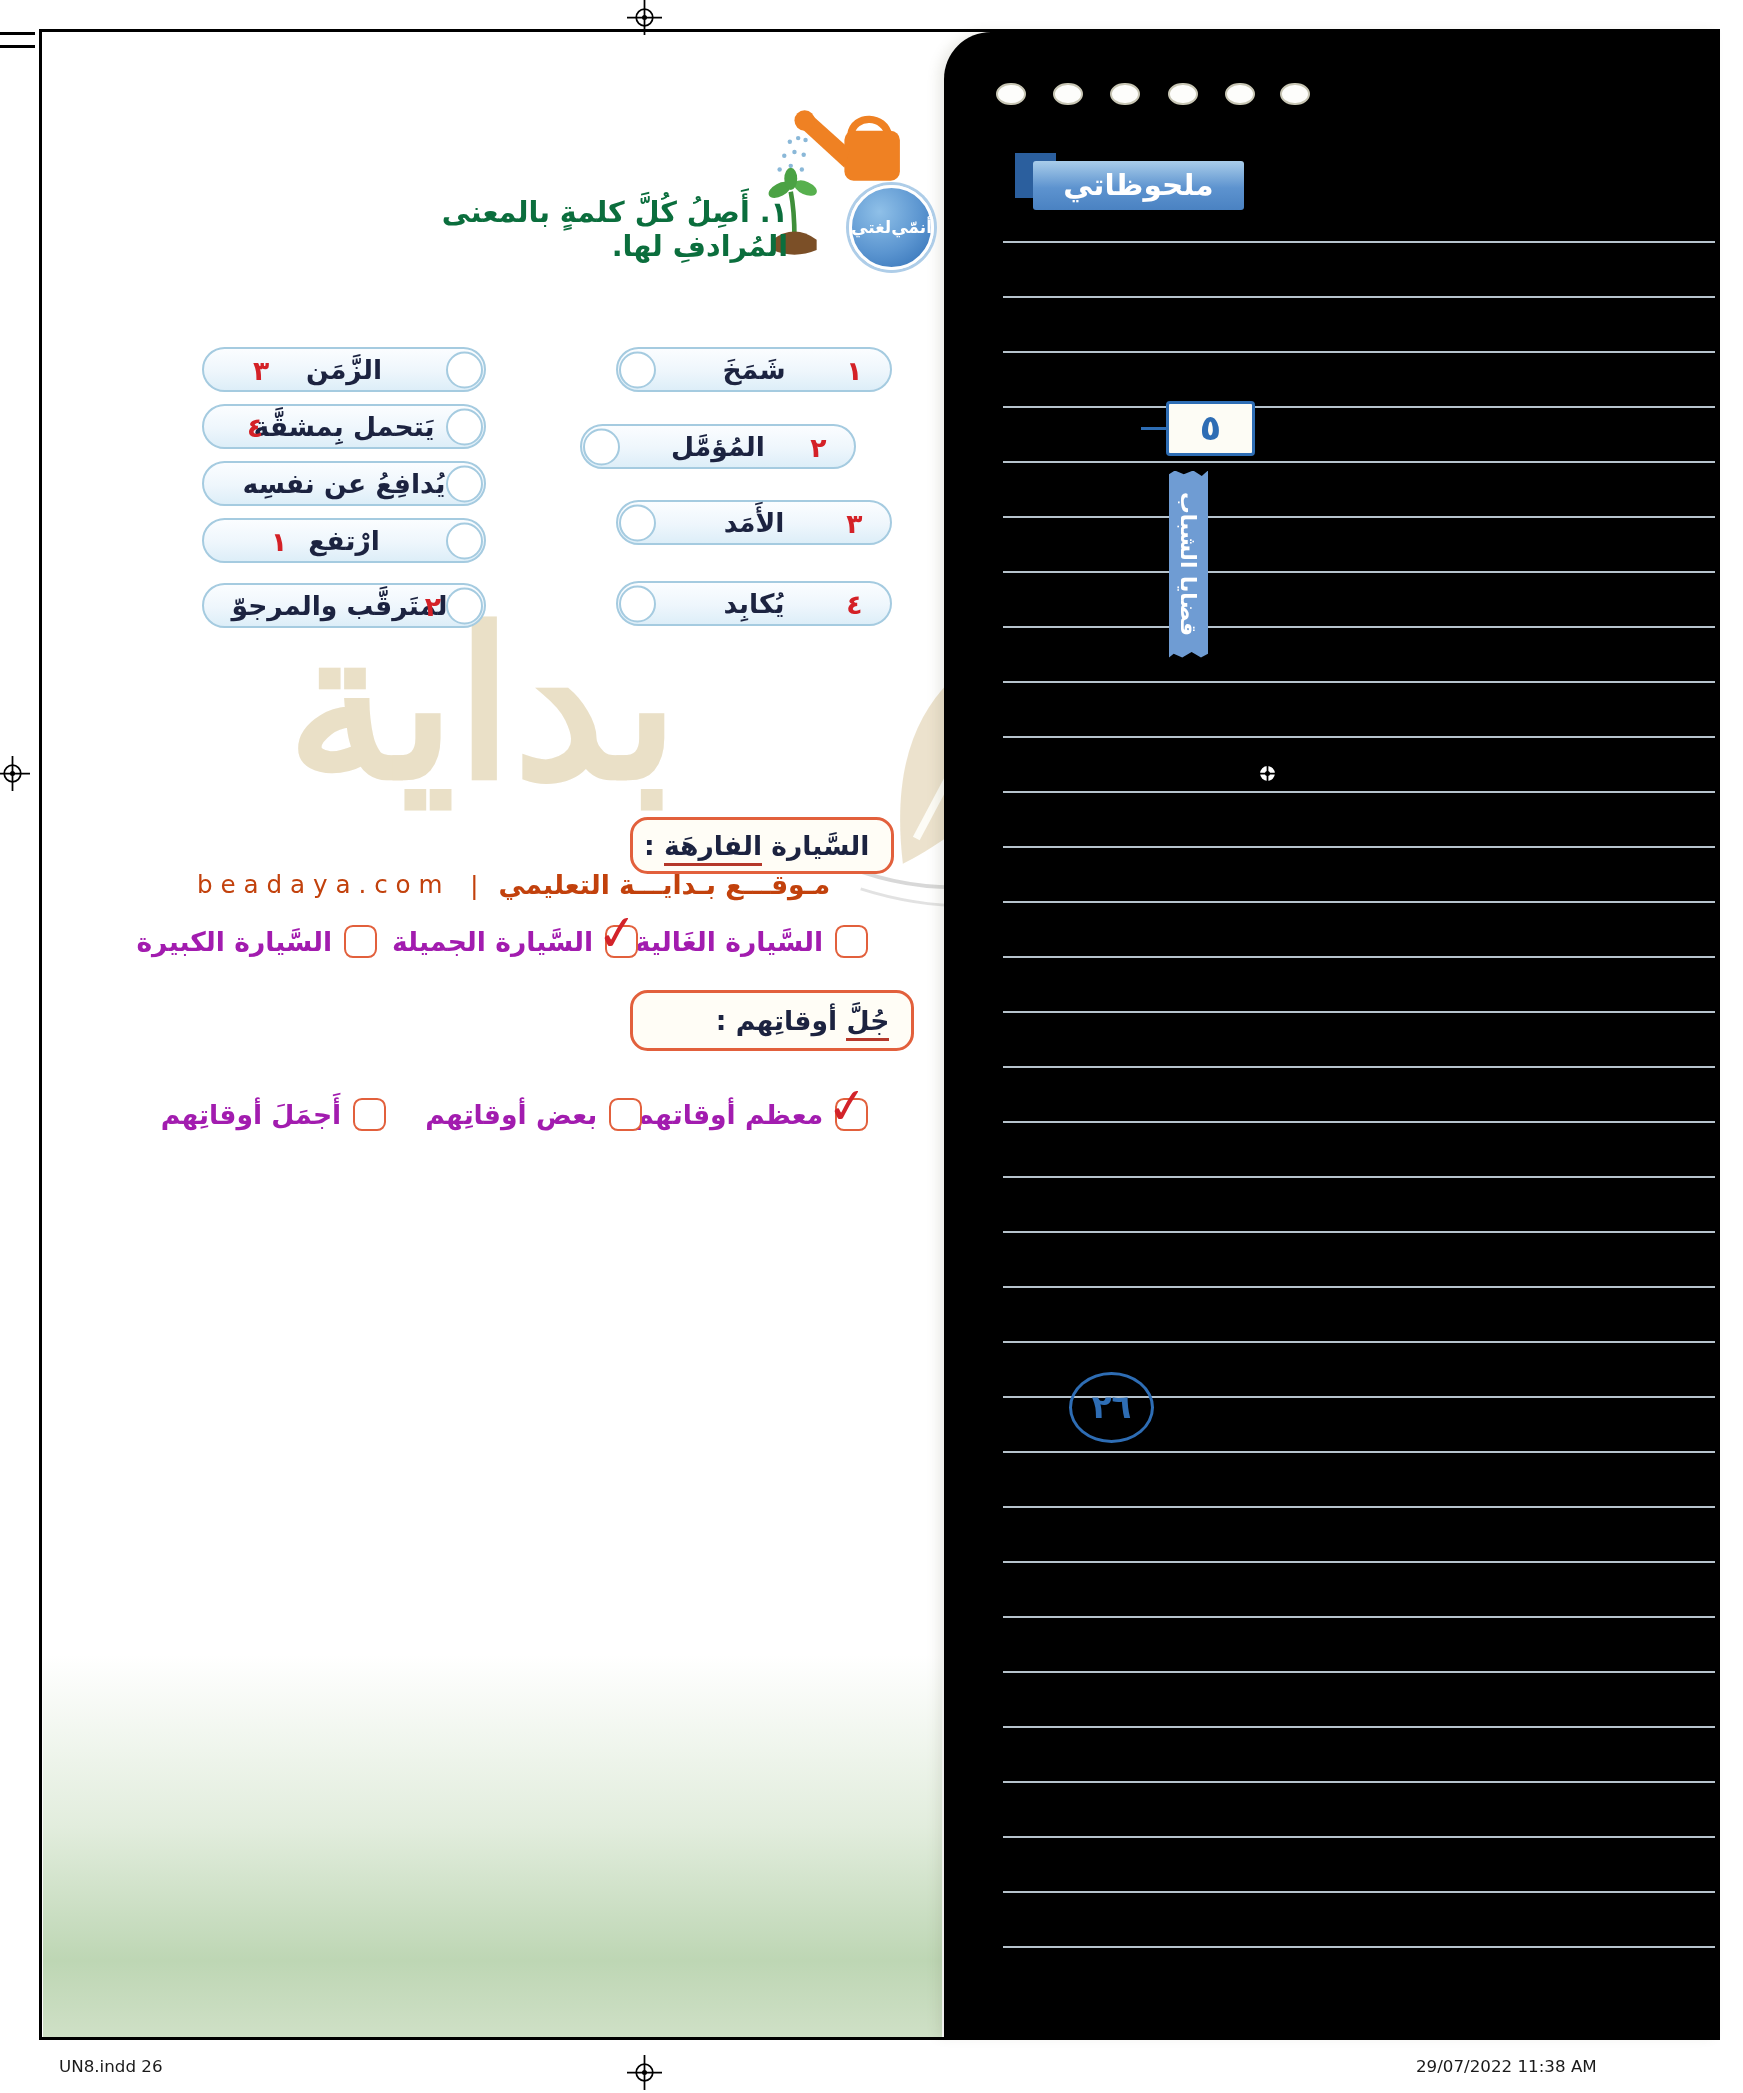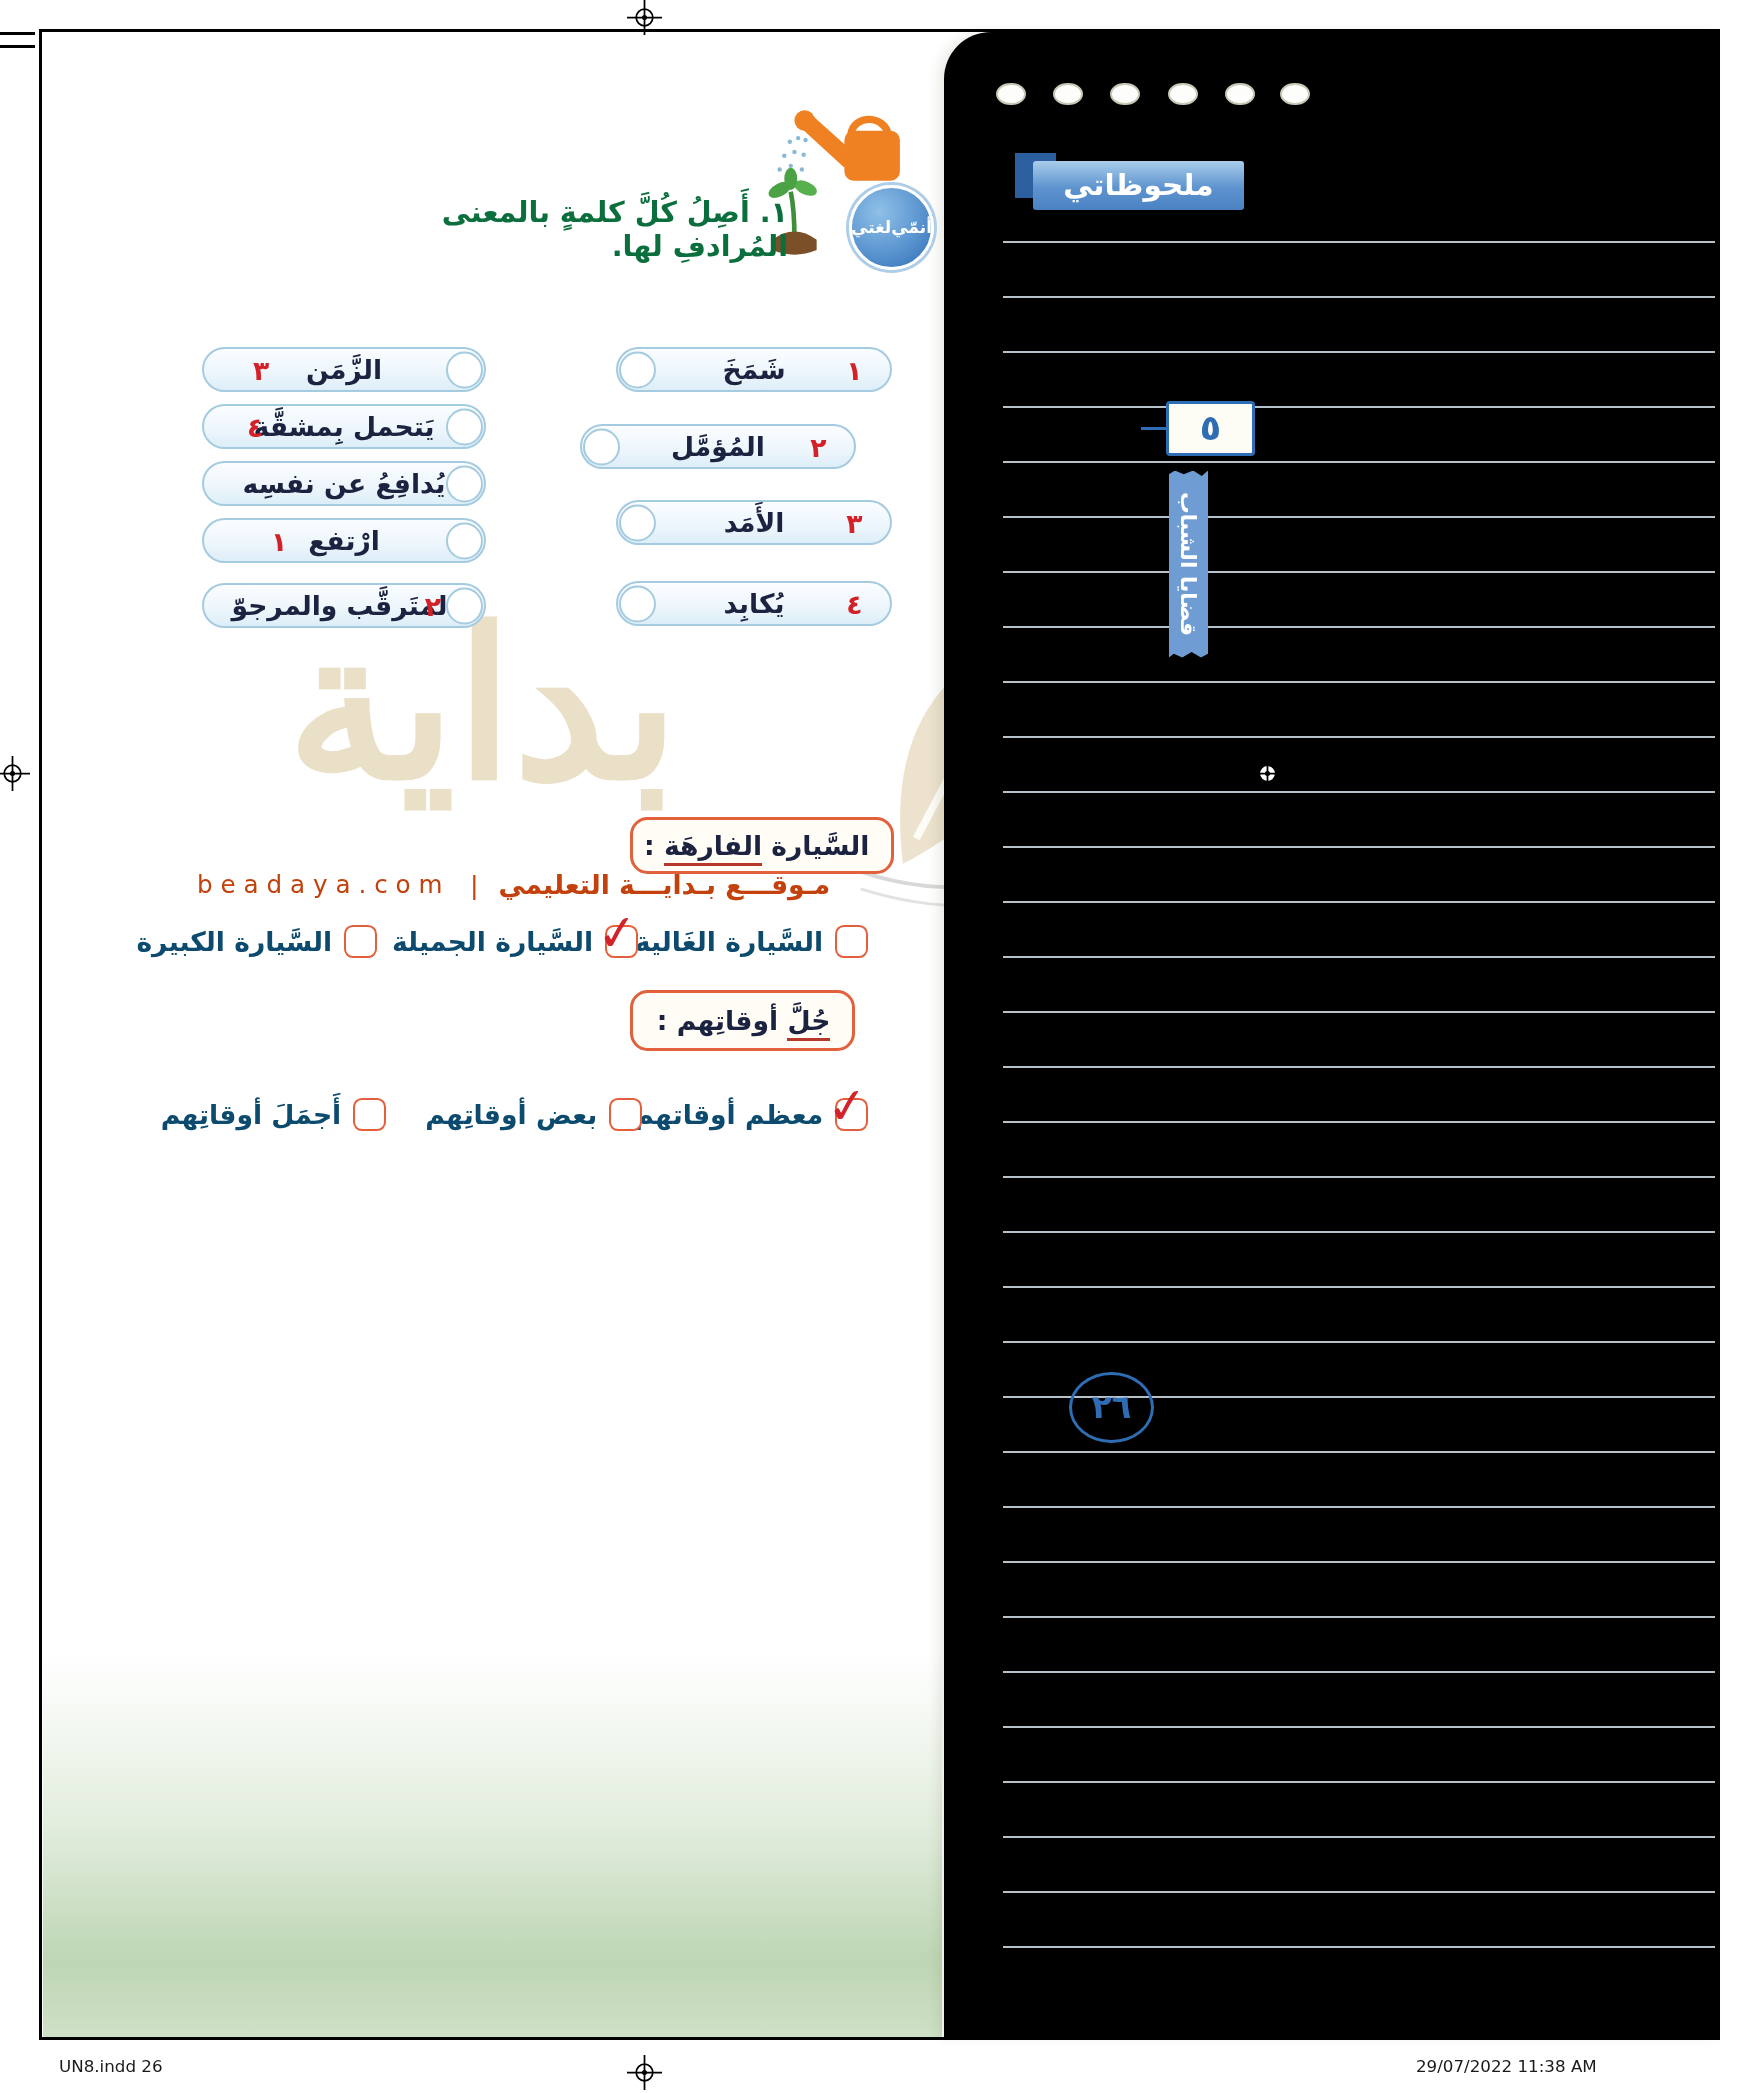--- a/index.html
+++ b/index.html
@@ -128,21 +128,21 @@
   }
   .checkbox {
     position: relative; flex: 0 0 auto; width: 33px; height: 33px;
     border: 2.5px solid #e2603c; border-radius: 8.9px; background: #fff;
   }
   .redcheck {
     position: absolute; left: -9.9px; top: -17.7px;
     color: #d3232a; font-size: 49px; font-weight: bold;
     transform: rotate(-6deg); line-height: 1;
   }
-  .optlabel { font-size: 26.6px; font-weight: bold; color: #0c4a6e; white-space: nowrap; }
+  .optlabel { font-size: 26.6px; font-weight: bold; color: #a21caf; white-space: nowrap; }
 
   
   .can-icon { position: absolute; left: 763px; top: 99px; z-index: 3; }
   .badge {
     position: absolute; left: 849px; top: 185px; width: 85px; height: 85px;
     border-radius: 50%; z-index: 4;
     background: radial-gradient(circle at 35% 30%, #8fc0e8 0%, #5b95d0 55%, #2e6db4 100%);
     border: 3px solid #fff; box-shadow: 0 0 0 3px #aecde8;
     display: flex; flex-direction: row; align-items: center; justify-content: center;
     color: #fff; font-weight: bold; font-size: 17px; line-height: 1.2; direction: rtl;
@@ -285,21 +285,21 @@
     <span class="checkbox">
       <span class="redcheck">✓</span>
     </span>
     <span class="optlabel">السَّيارة الجميلة</span>
   </div>
   <div class="option" style="left:141px; top:922px; width:236px;">
     <span class="checkbox"></span>
     <span class="optlabel">السَّيارة الكبيرة</span>
   </div>
 
-  <div class="phrasebox" style="left:630px; top:990px; width:225px; height:61px;">
+  <div class="phrasebox" style="left:630px; top:990px; width:284px; height:61px;">
     <span><span></span><span class="underline">جُلَّ</span><span> أوقاتِهم :</span></span>
   </div>
 
   <div class="option" style="left:632px; top:1095px; width:236px;">
     <span class="checkbox">
       <span class="redcheck">✓</span>
     </span>
     <span class="optlabel">معظم أوقاتهم</span>
   </div>
   <div class="option" style="left:406px; top:1095px; width:236px;">

